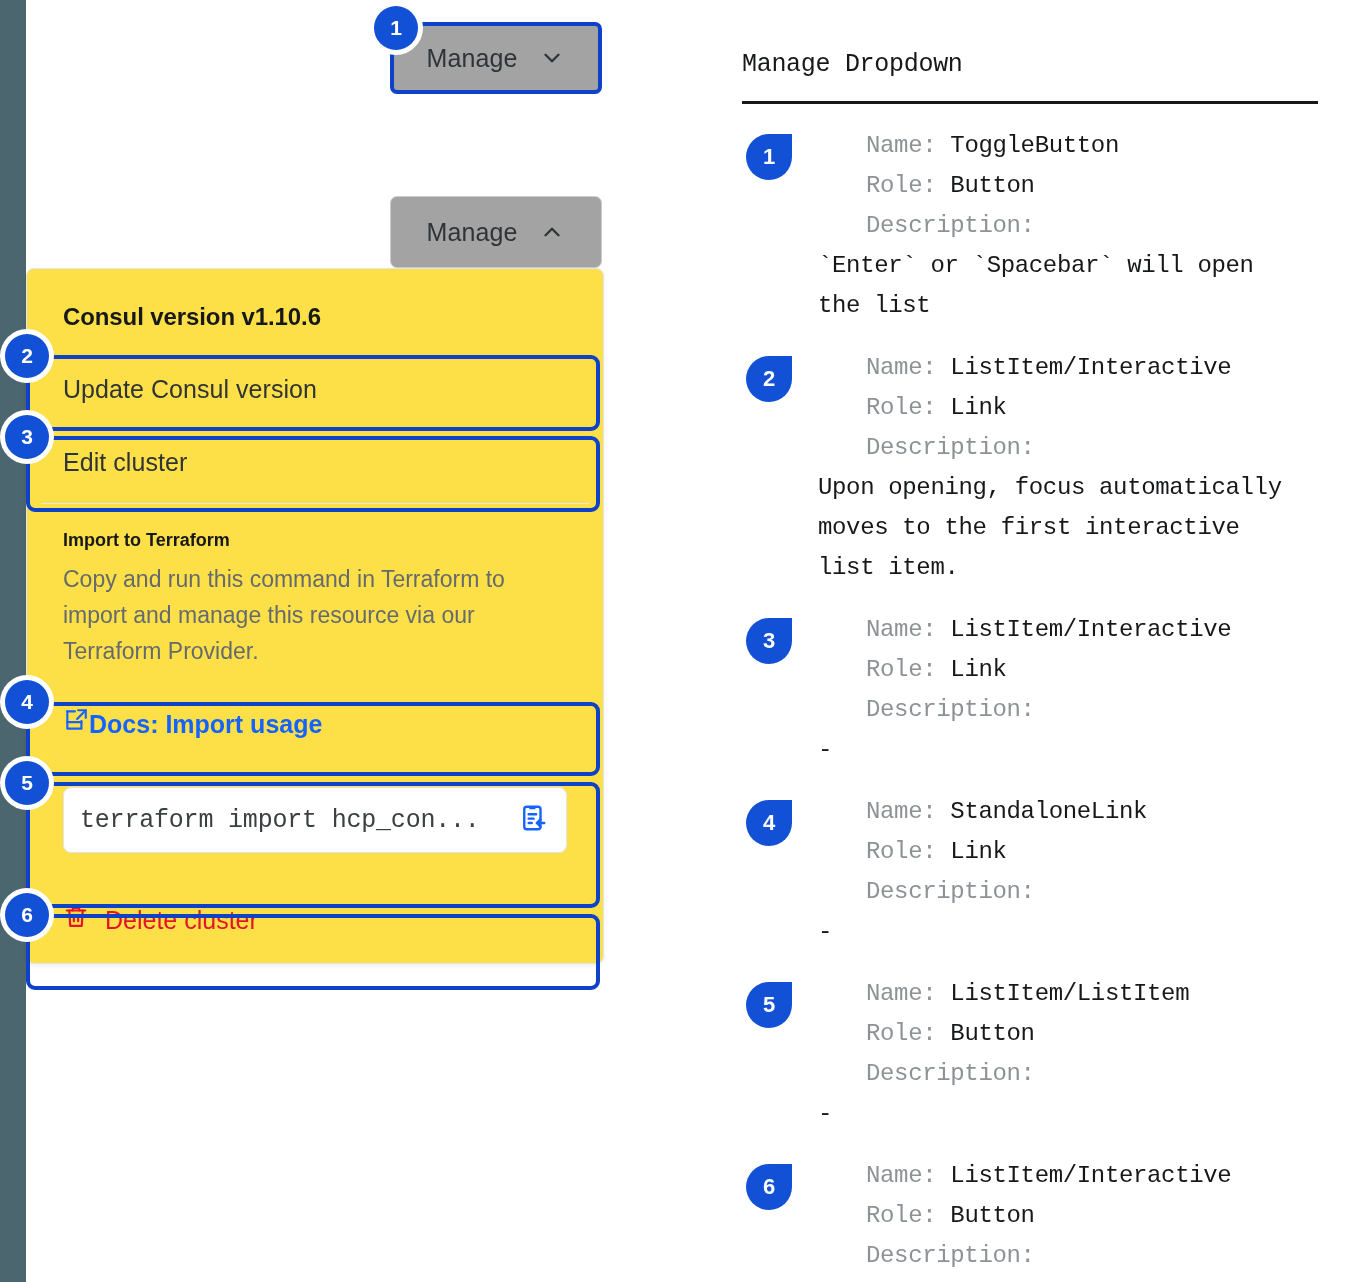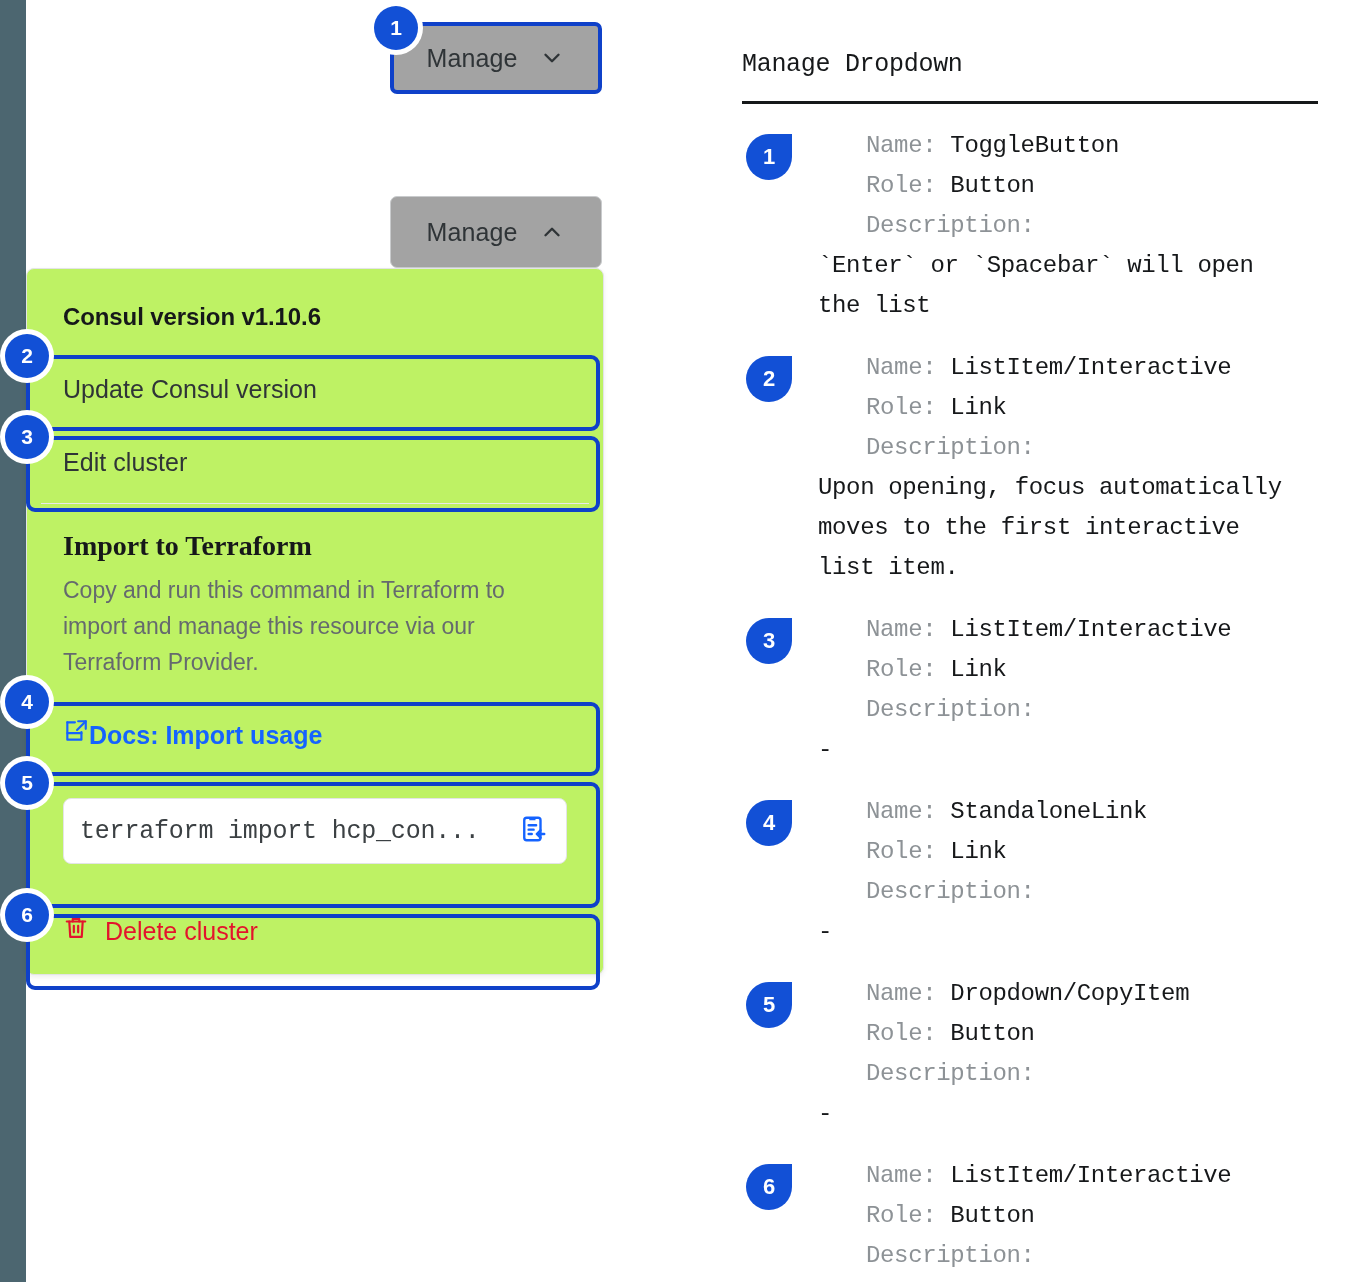--- a/index.html
+++ b/index.html
@@ -60,21 +60,21 @@
     left: 364px; top: 196px;
     width: 212px; height: 72px;
     border: 1.5px solid #c9cbcd;
   }
 
   
   .dropdown {
     position: absolute;
     left: 0px; top: 268px;
     width: 578px;
-    background: #bef264;
+    background: #fde047;
     border: 1px solid #e3e4e6;
     border-radius: 8px;
     box-shadow: 0 2px 5px rgba(0,0,0,.07);
   }
 
   .dd-heading {
     font-size: 24px;
     font-weight: bold;
     color: #16181a;
     padding: 34px 0 22px 36px;
@@ -89,25 +89,24 @@
     letter-spacing: .05px;
   }
 
   .dd-divider {
     height: 1px;
     background: #e8e9eb;
     margin: 4px 14px 0 14px;
   }
 
   .dd-section-title {
-    font-size: 28px;
+    font-size: 18px;
     font-weight: bold;
     color: #16181a;
     padding: 26px 0 10px 36px;
-    font-family: Liberation Serif, serif;
   }
 
   .dd-section-desc {
     font-size: 23px;
     line-height: 36px;
     color: #656a6e;
     padding: 0 36px 16px 36px;
   }
 
   .dd-link-row {
@@ -378,21 +377,21 @@
           </div>
           <div class="anno-line"><span class="anno-key">Name: </span><span class="anno-val">StandaloneLink</span></div>
           <div class="anno-line"><span class="anno-key">Role: </span><span class="anno-val">Link</span></div>
           <div class="anno-line"><span class="anno-key">Description: </span></div>
           <div class="anno-line"><span class="anno-desc">-</span></div>
         </div>
         <div class="anno-item">
           <div class="anno-badge">
             <span>5</span>
           </div>
-          <div class="anno-line"><span class="anno-key">Name: </span><span class="anno-val">Dropdown/CopyItem</span></div>
+          <div class="anno-line"><span class="anno-key">Name: </span><span class="anno-val">ListItem/ListItem</span></div>
           <div class="anno-line"><span class="anno-key">Role: </span><span class="anno-val">Button</span></div>
           <div class="anno-line"><span class="anno-key">Description: </span></div>
           <div class="anno-line"><span class="anno-desc">-</span></div>
         </div>
         <div class="anno-item">
           <div class="anno-badge">
             <span>6</span>
           </div>
           <div class="anno-line"><span class="anno-key">Name: </span><span class="anno-val">ListItem/Interactive</span></div>
           <div class="anno-line"><span class="anno-key">Role: </span><span class="anno-val">Button</span></div>

